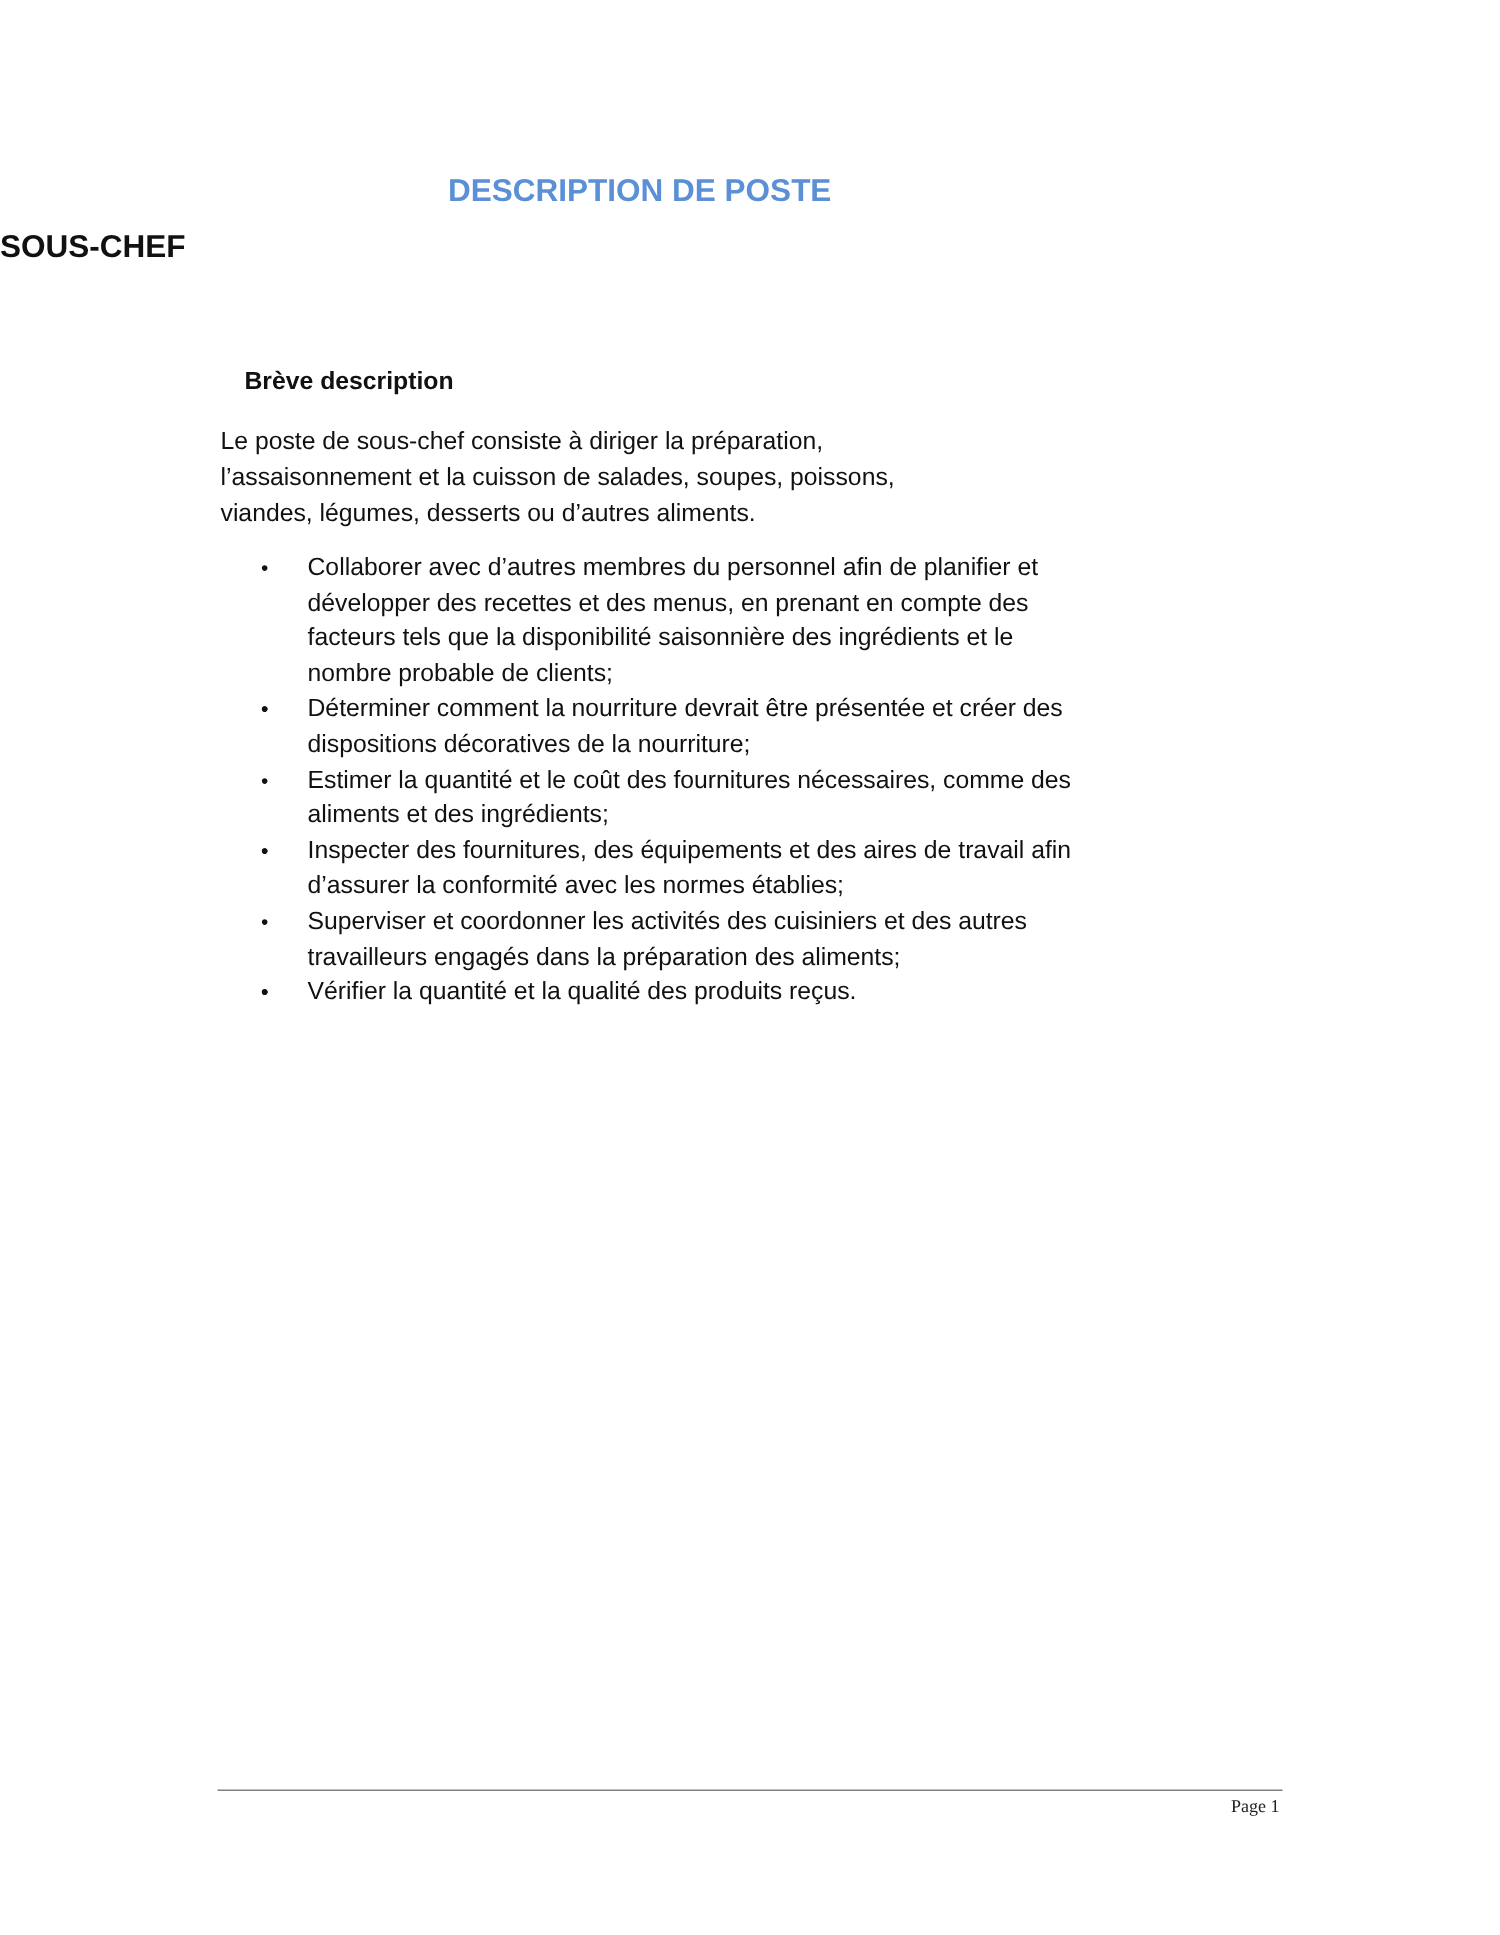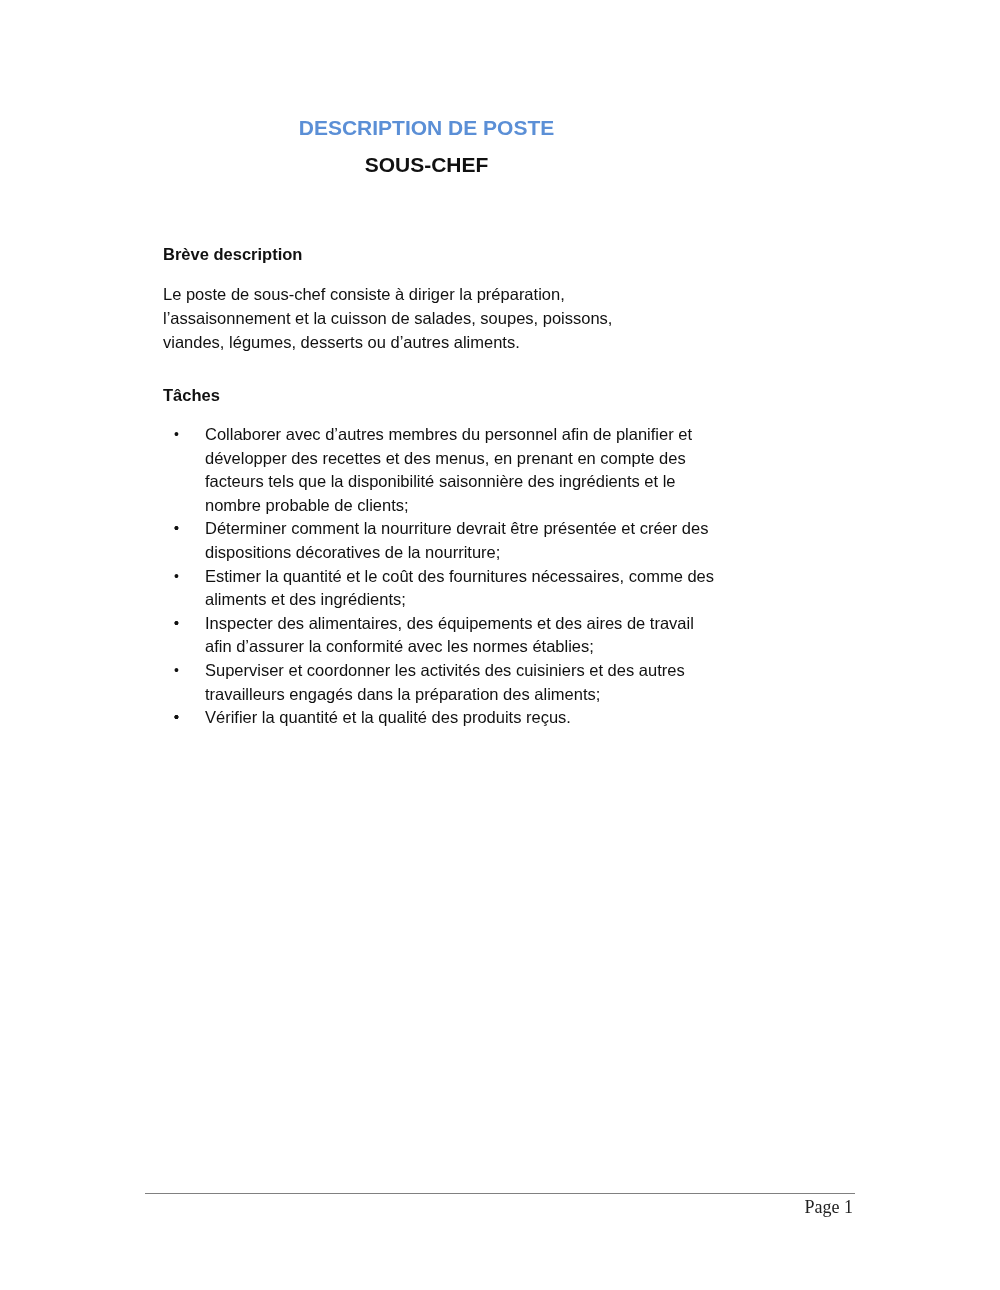--- a/index.html
+++ b/index.html
@@ -30,40 +30,39 @@
       font-weight: bold;
       font-size: 21px;
       color: #5b8fd6;
       letter-spacing: 0px;
     }
     .doc-subtitle {
       position: absolute;
       left: 0;
       width: 853px;
       top: 153px;
-      text-align: center;
       font-weight: bold;
       font-size: 21px;
       color: #111111;
     }
     .section {
       position: absolute;
       left: 147px;
       width: 600px;
     }
     .section-heading {
       font-weight: bold;
       font-size: 16.5px;
       line-height: 24px;
       margin: 16px;
     }
     .section-text {
       font-size: 16.5px;
       line-height: 24px;
-      margin: 16px;
+      margin: 0;
       width: 500px;
     }
     .brief { top: 226px; }
     .tasks { top: 367px; }
     .task-list {
       list-style: none;
       margin: 0;
       padding: 0;
     }
     .task-item {
@@ -85,39 +84,38 @@
       top: 1193px;
       width: 710px;
       height: 0;
       border-top: 1.5px solid #808080;
     }
     .footer-page {
       position: absolute;
       right: 147px;
       top: 1197px;
       font-family: "Liberation Serif", serif;
-      font-size: 18px;
+      font-size: 12px;
       color: #222222;
     }
   </style>
 </head>
 <body>
 
 <div class="page">
 
   <div class="doc-title">DESCRIPTION DE POSTE</div>
   <div class="doc-subtitle">SOUS-CHEF</div>
 
   <div class="section brief">
     <p class="section-heading">Brève description</p>
     <p class="section-text">Le poste de sous-chef consiste à diriger la préparation, l’assaisonnement et la cuisson de salades, soupes, poissons, viandes, légumes, desserts ou d’autres aliments.</p>
   </div>
 
   <div class="section tasks">
-    <p class="section-heading">Tâches</p>
     <ul class="task-list">
       <li class="task-item">
         <span class="task-bullet">•</span>
         <span>Collaborer avec d’autres membres du personnel afin de planifier et développer des recettes et des menus, en prenant en compte des facteurs tels que la disponibilité saisonnière des ingrédients et le nombre probable de clients;</span>
       </li>
       <li class="task-item">
         <span class="task-bullet">•</span>
       </li>
       <li class="task-item">
         <span class="task-bullet">•</span>
@@ -125,21 +123,21 @@
       </li>
       <li class="task-item">
         <span class="task-bullet">•</span>
         <span>Estimer la quantité et le coût des fournitures nécessaires, comme des aliments et des ingrédients;</span>
       </li>
       <li class="task-item">
         <span class="task-bullet">•</span>
       </li>
       <li class="task-item">
         <span class="task-bullet">•</span>
-        <span>Inspecter des alimentaires, des équipements et des aires de travail afin d’assurer la conformité avec les normes établies;</span>
+        <span>Inspecter des fournitures, des équipements et des aires de travail afin d’assurer la conformité avec les normes établies;</span>
       </li>
       <li class="task-item">
         <span class="task-bullet">•</span>
         <span>Superviser et coordonner les activités des cuisiniers et des autres travailleurs engagés dans la préparation des aliments;</span>
       </li>
       <li class="task-item">
         <span class="task-bullet">•</span>
       </li>
       <li class="task-item">
         <span class="task-bullet">•</span>

